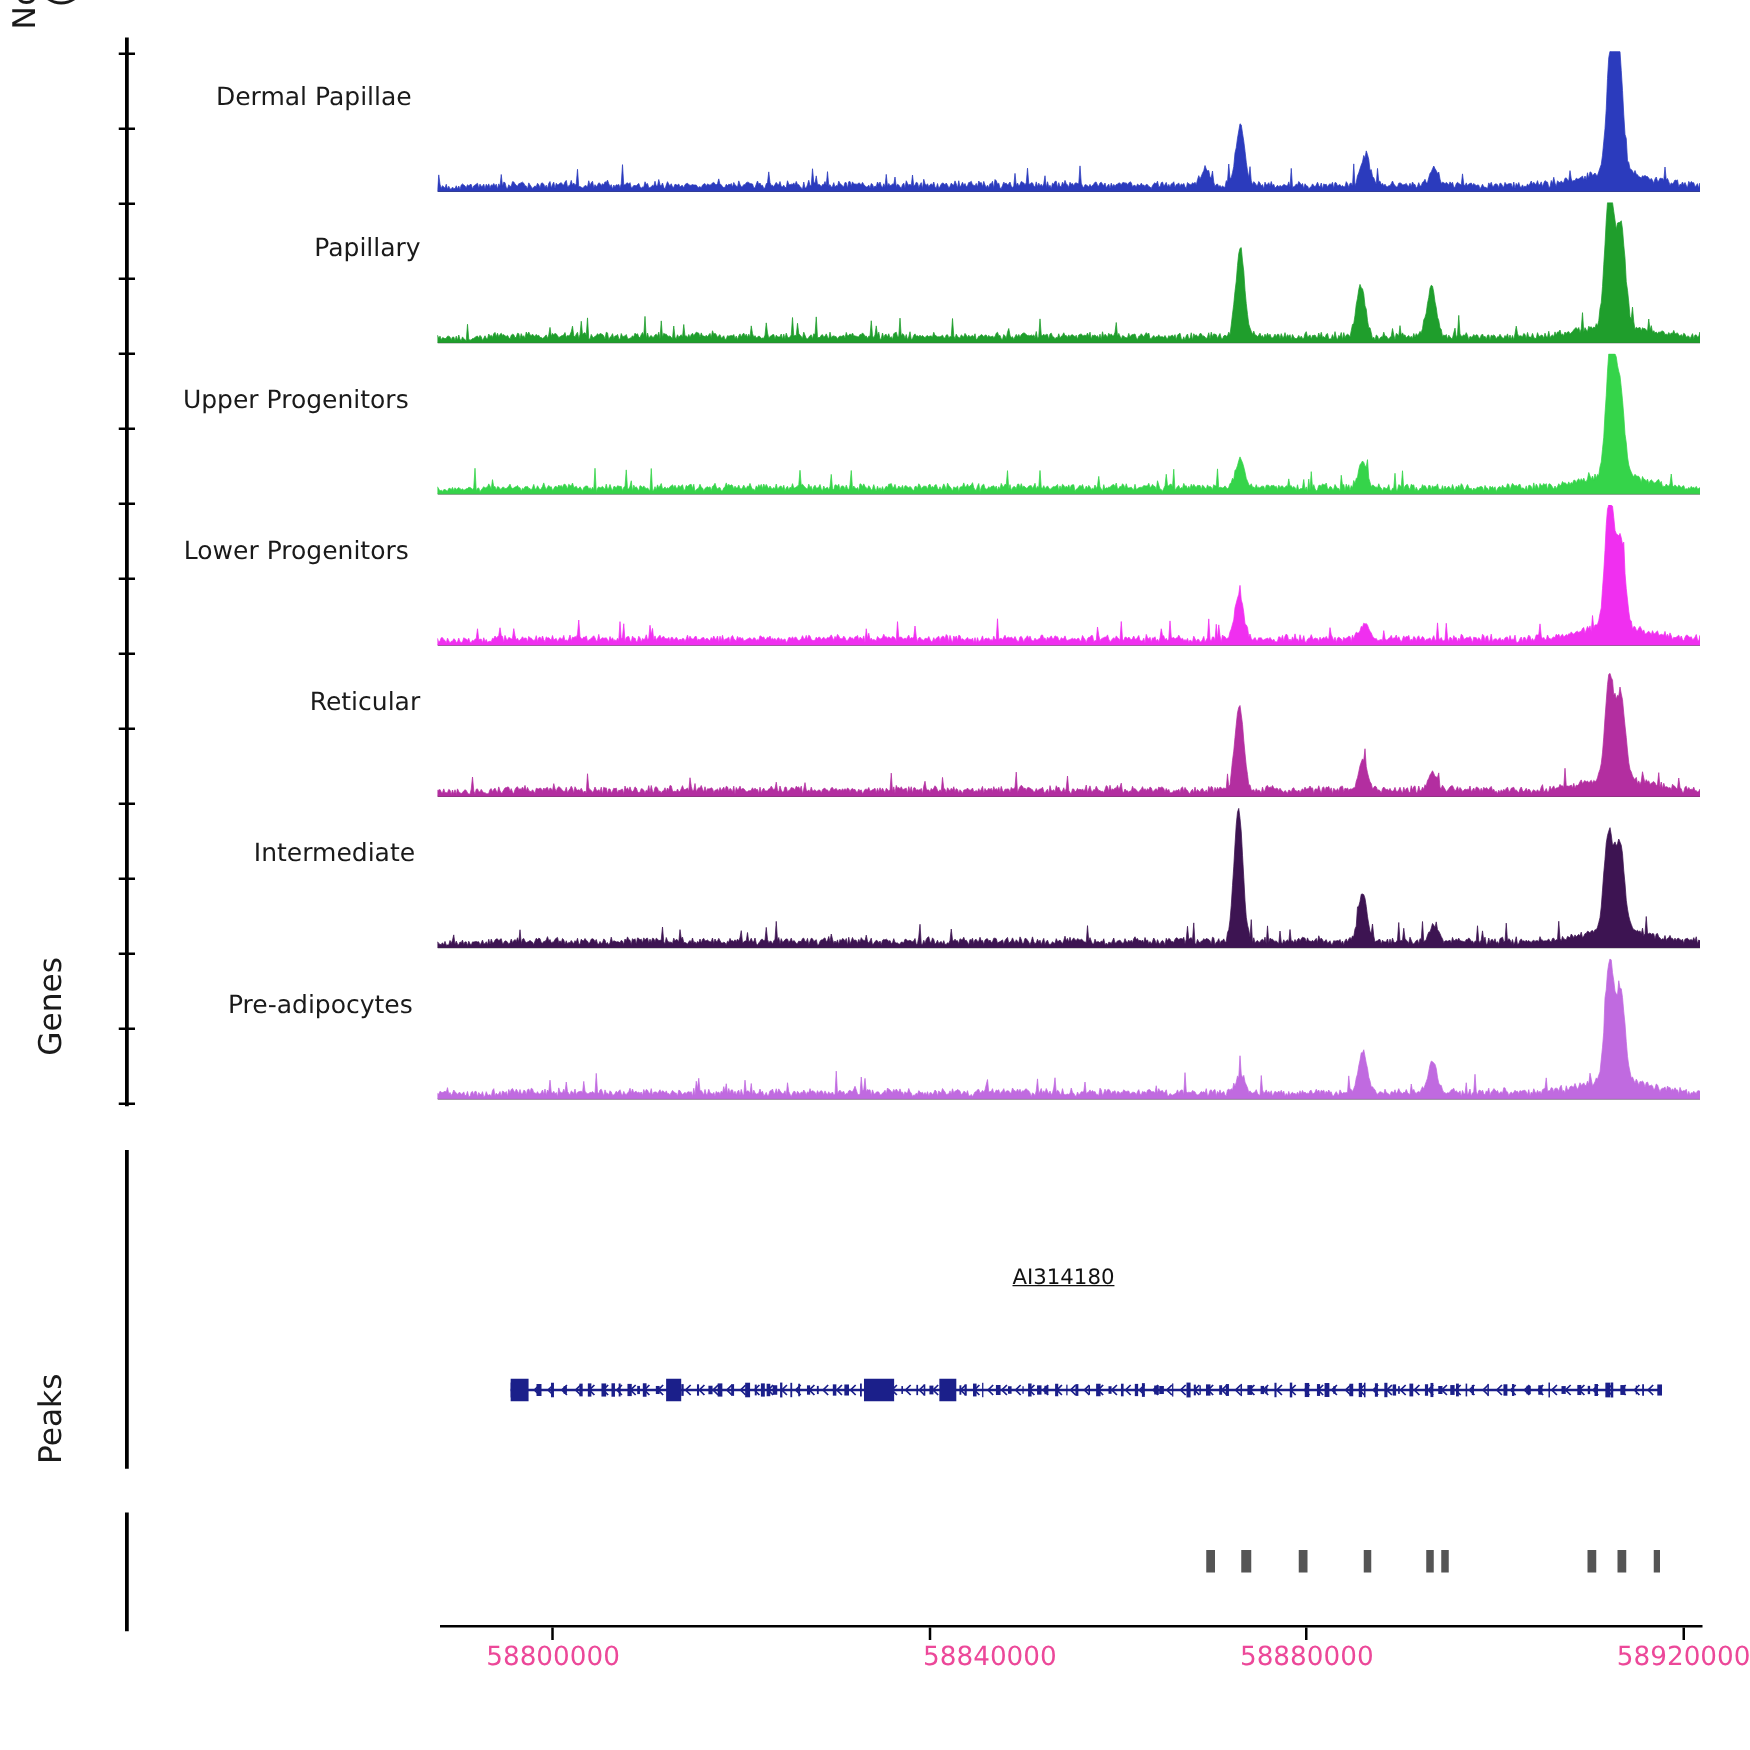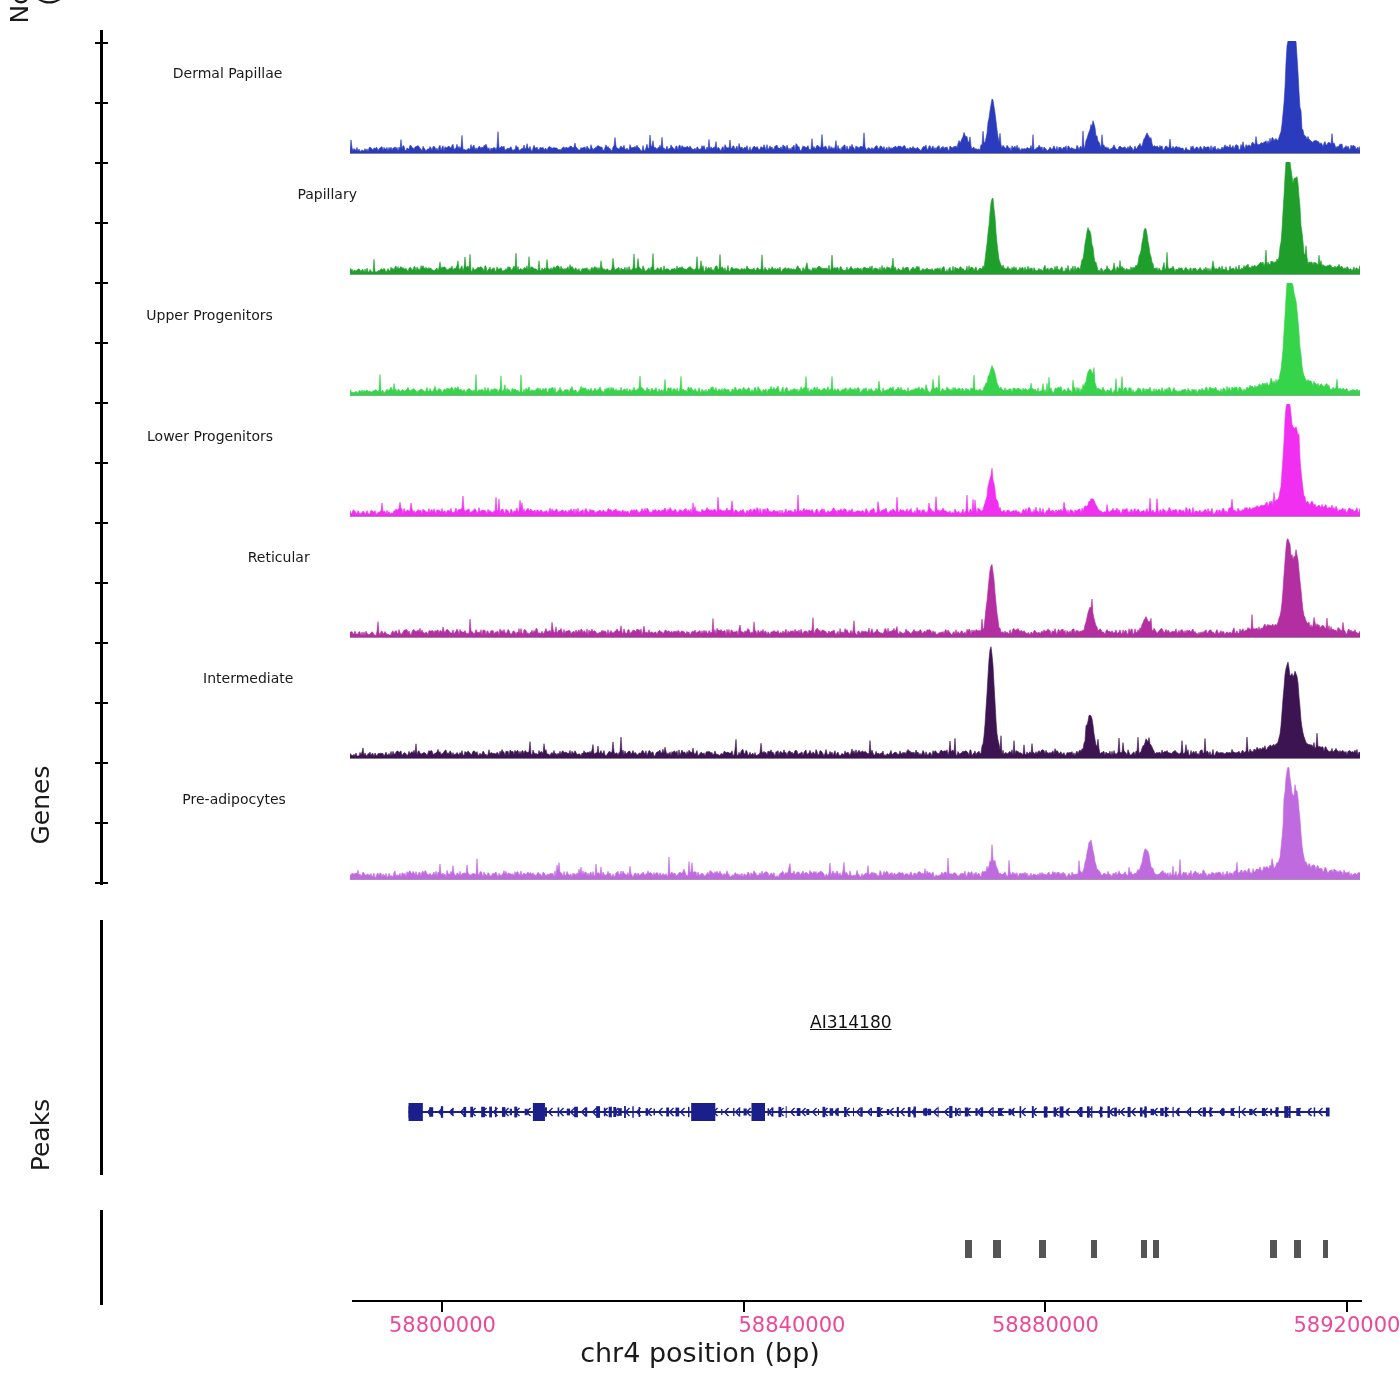--- a/index.html
+++ b/index.html
@@ -66,21 +66,21 @@
   .tick {
     position: absolute;
     background: #000;
     height: 2px;
     width: 13px;
     left: 95px;
   }
 
   .track-label {
     position: absolute;
-    font-size: 14px;
+    font-size: 20px;
     color: #1a1a1a;
     white-space: nowrap;
   }
 
   .track-svg {
     position: absolute;
     left: 350px;
   }
 
   
@@ -408,22 +408,21 @@
   <div id="xticks">
       <div class="x-tick" style="left: 441.448px; top: 1302px;"></div>
       <div class="x-tick-label" style="left: 442.448px; top: 1313px;">58800000</div>
       <div class="x-tick" style="left: 742.94px; top: 1302px;"></div>
       <div class="x-tick-label" style="left: 743.94px; top: 1313px; margin-left: 48px;">58840000</div>
       <div class="x-tick" style="left: 1044.43px; top: 1302px;"></div>
       <div class="x-tick-label" style="left: 1045.43px; top: 1313px; text-align: right;">58880000</div>
       <div class="x-tick" style="left: 1345.93px; top: 1302px;"></div>
       <div class="x-tick-label" style="left: 1346.93px; top: 1313px;">58920000</div>
     </div>
-  <div class="x-axis-title" style="left:0; top:1337px;">chr4 position (bp)</div>
 
 <div class="track-label" style="top: 65px; left: 172.766px;">Dermal Papillae</div>
-    <div class="track-label" style="top: 186px; left: 251.391px; margin-left: 46px;">Papillary</div>
+    <div class="track-label" style="top: 186px; left: 251.391px;">Papillary</div>
     <div class="track-label" style="top: 307px; left: 146.344px;">Upper Progenitors</div>
     <div class="track-label" style="top: 428px; left: 147.047px;">Lower Progenitors</div>
     <div class="track-label" style="top: 549px; left: 247.75px;">Reticular</div>
     <div class="track-label" style="top: 670px; left: 203.062px;">Intermediate</div>
     <div class="track-label" style="top: 791px; left: 182.359px;">Pre-adipocytes</div>
   </div>
 
 </body></html>

